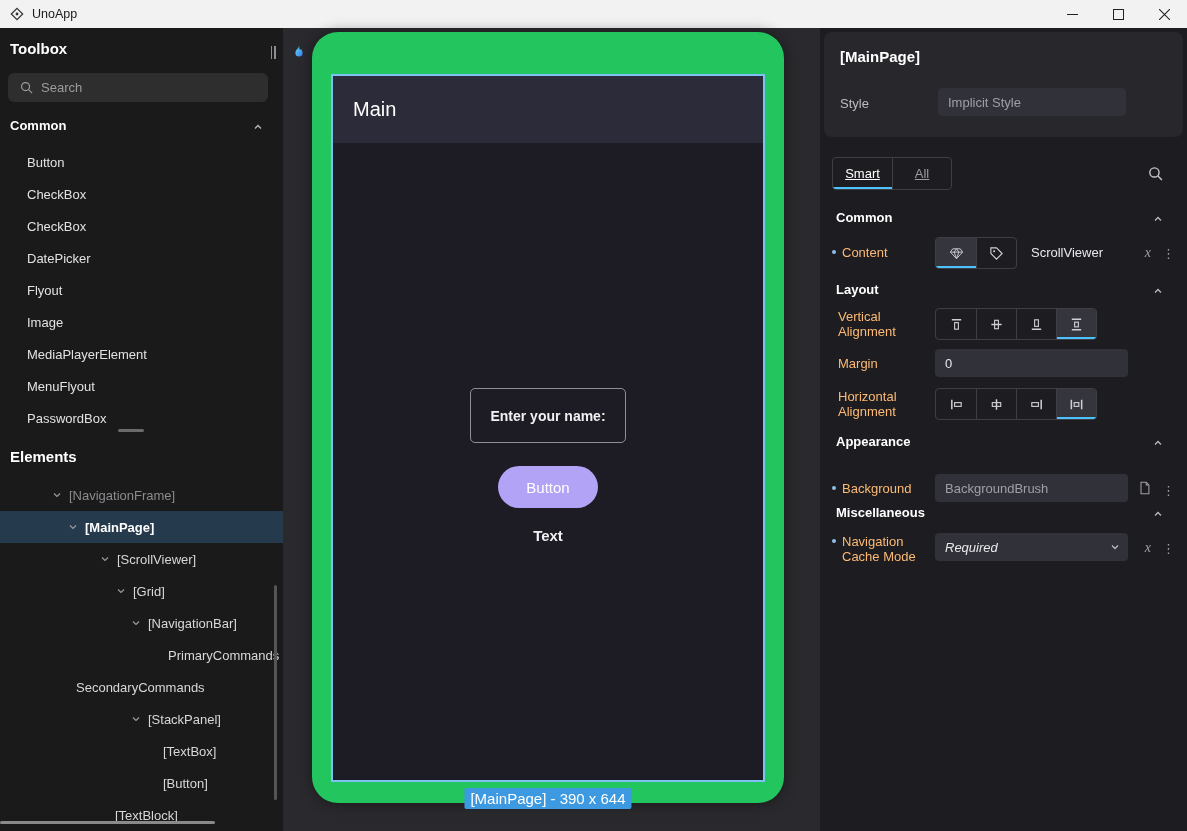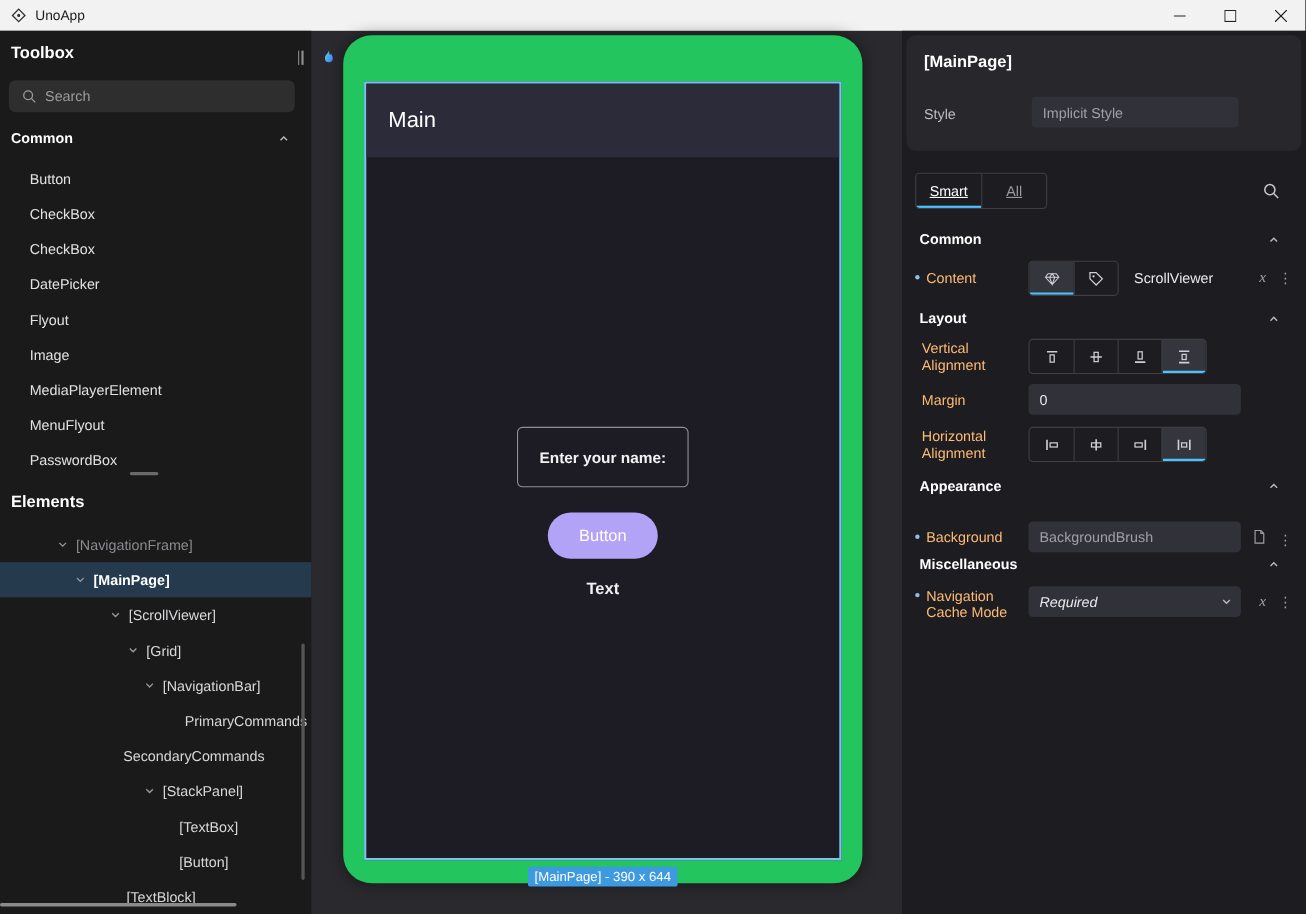--- a/index.html
+++ b/index.html
@@ -44,21 +44,21 @@
   .drag-handle i { display:block; width:1.5px; height:13px; background:#8d8d92; }
 
   
   .phone { position:absolute; left:312px; top:32px; width:472px; height:771px; background:#22c55e; border-radius:26px; box-shadow:0 0 14px rgba(0,0,0,.45); }
   .screen { position:absolute; left:19px; top:42px; width:434px; height:708px; border:2px solid #7cc1f2; background:#1d1c24; overflow:hidden; }
   .pg-header { position:absolute; left:0; top:0; width:100%; height:67px; background:#2c2b39; }
   .pg-header .pg-title { position:absolute; left:20px; top:0; line-height:67px; color:#fff; font-size:20px; }
   .pv-textbox { position:absolute; left:50%; transform:translateX(-50%); top:312px; width:156px; height:55px; border:1px solid #8f8f98; border-radius:5px; display:flex; align-items:center; justify-content:center; color:#f2f2f4; font-size:14px; font-weight:bold; }
   .pv-button { position:absolute; left:50%; transform:translateX(-50%); top:390px; width:100px; height:42px; border-radius:21px; background:#b2a3f6; display:flex; align-items:center; justify-content:center; color:#fff; font-size:15px; }
   .pv-text { position:absolute; left:50%; transform:translateX(-50%); top:451px; color:#f0f0f2; font-size:15px; font-weight:bold; }
-  .sel-badge { position:absolute; left:50%; transform:translateX(-50%); top:756px; background:#3e9ae0; color:#fff; font-size:12px; padding:2px 6px; border-radius:2px; white-space:nowrap; }
+  .sel-badge { position:absolute; left:50%; transform:translateX(-50%); top:756px; background:#3e9ae0; color:#fff; font-size:15px; padding:2px 6px; border-radius:2px; white-space:nowrap; }
 
   
   .right-panel { position:absolute; left:820px; top:28px; width:367px; height:803px; background:#1d1d21; }
   .ins-card { position:absolute; left:4px; top:4px; width:359px; height:105px; background:#27272c; border-radius:8px; }
   .ins-card .card-title { position:absolute; left:16px; top:16px; font-size:15px; font-weight:bold; color:#fff; }
   .ins-card .style-label { position:absolute; left:16px; top:64px; font-size:13px; color:#bcbcc2; }
   .ins-input { background:#313139; border:none; outline:none; border-radius:4px; color:#9ea0a8; font-size:13px; padding-left:10px; font-family:inherit; height:28px; }
   .ins-card .style-input { position:absolute; left:114px; top:56px; width:188px; }
 
   .tabs { position:absolute; left:12px; top:129px; display:flex; height:33px; border:1px solid #3e3e44; border-radius:4px; overflow:hidden; }
@@ -186,21 +186,21 @@
         <span class="chev">
             <svg width="10" height="10" viewBox="0 0 10 10">
               <polyline points="2,3.5 5,6.5 8,3.5" fill="none" stroke="currentColor" stroke-width="1.2"></polyline>
             </svg>
           </span>
         <span class="lbl">[NavigationBar]</span>
       </div>
       <div class="tree-row" style="padding-left:168px">
         <span class="lbl">PrimaryCommands</span>
       </div>
-      <div class="tree-row" style="padding-left:112px">
+      <div class="tree-row" style="padding-left:76px">
         <span class="lbl">SecondaryCommands</span>
       </div>
       <div class="tree-row" style="padding-left:131px">
         <span class="chev">
             <svg width="10" height="10" viewBox="0 0 10 10">
               <polyline points="2,3.5 5,6.5 8,3.5" fill="none" stroke="currentColor" stroke-width="1.2"></polyline>
             </svg>
           </span>
         <span class="lbl">[StackPanel]</span>
       </div>

